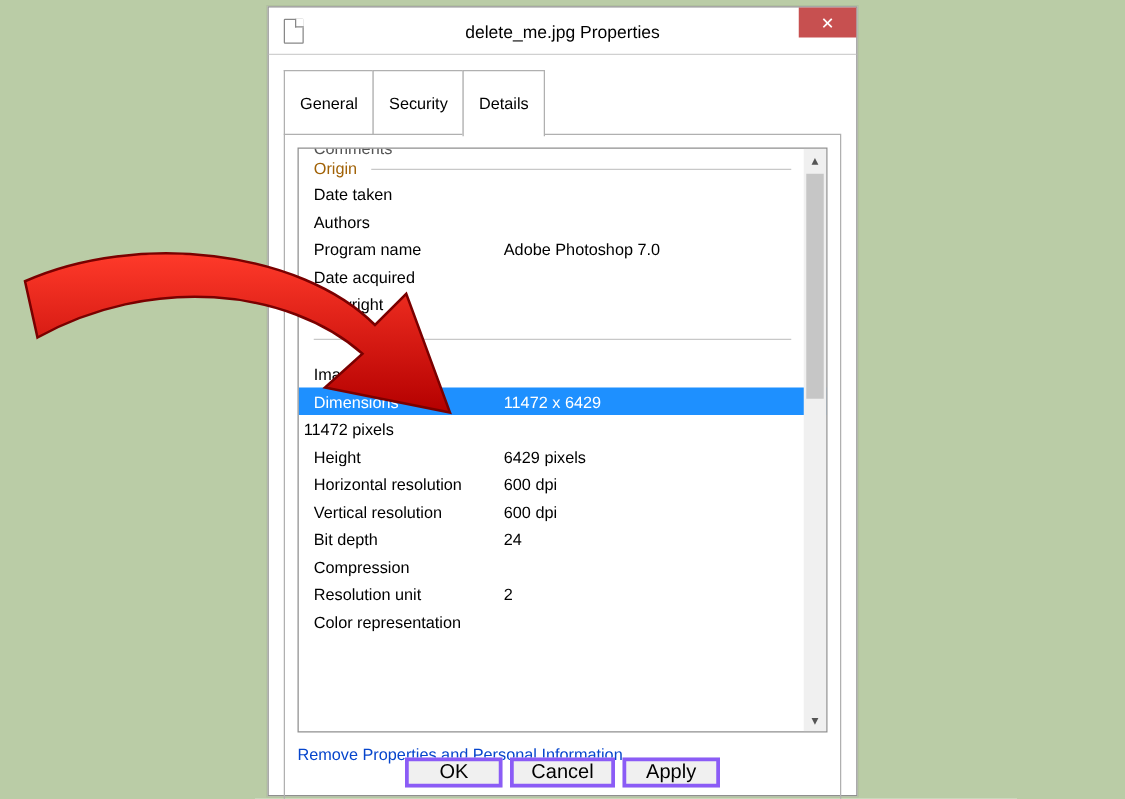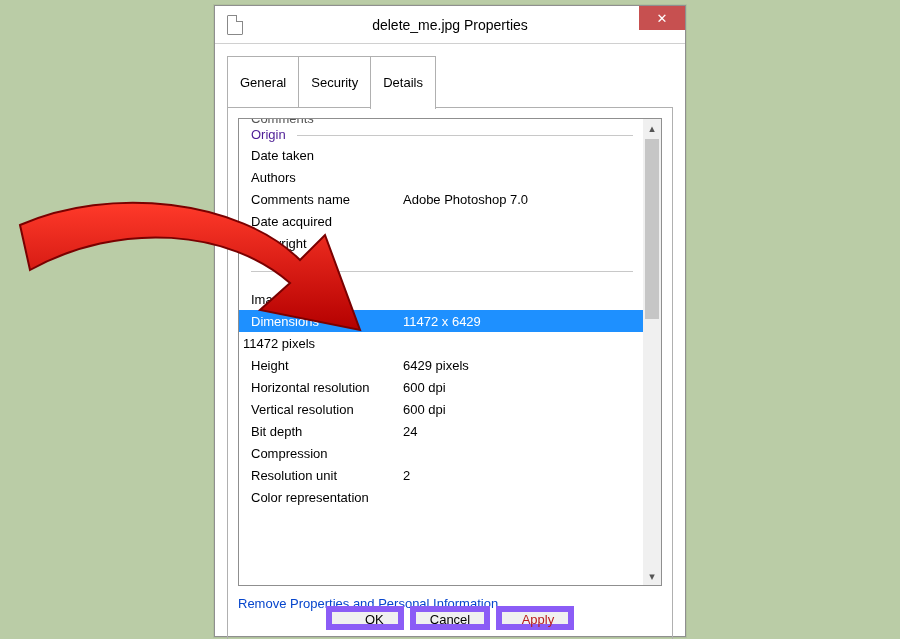--- a/index.html
+++ b/index.html
@@ -123,21 +123,21 @@
   }
   .row {
     display:flex;
     height:22px;
     align-items:center;
     font-size:13px;
   }
   .row .p { width:160px; padding:0 0 0 12px; white-space:nowrap; overflow:hidden; }
   .row .v { flex:1; padding:0 0 0 4px; white-space:nowrap; overflow:hidden; }
   .row.selected { background:#1e90ff; color:#fff; }
-  .group-label { color:#4c1d95; font-weight:400; padding:2px 0 2px 12px; position:relative;}
+  .group-label { color:#a16207; font-weight:400; padding:2px 0 2px 12px; position:relative;}
   .group-line{
     position:absolute;
     left:58px; right:28px; top:50%;
     border-top:1px solid #c8c8c8;
   }
   .section-divider{
     height:10px;
     position:relative;
   }
   .section-divider::after{
@@ -185,29 +185,28 @@
     position:absolute;
     bottom:6px;
     left:0; right:0;
     display:flex;
     justify-content:center;
     gap:6px;
   }
   .btn{
     min-width:78px;
     height:24px;
-    border:6px solid #8b5cf6;
+    border:3px solid #8b5cf6;
     background:#f0f0f0;
-    font-size:13px;
+    font-size:16px;
     cursor:pointer;
     padding:0 14px;
-    text-align:right;
   }
   .btn:disabled{
-    color:#b91c1c;
+    color:#000000;
     cursor:default;
   }
 
   .arrow-overlay{
     position:absolute;
     left:-10px; top:175px;
     width:400px; height:200px;
     pointer-events:none;
   }
 </style>
@@ -249,21 +248,21 @@
 
         <div class="row">
           <div class="p">Date taken</div>
           <div class="v"></div>
         </div>
         <div class="row">
           <div class="p">Authors</div>
           <div class="v"></div>
         </div>
         <div class="row">
-          <div class="p">Comments name</div>
+          <div class="p">Program name</div>
           <div class="v">Adobe Photoshop 7.0</div>
         </div>
         <div class="row">
           <div class="p">Date acquired</div>
           <div class="v"></div>
         </div>
         <div class="row">
           <div class="p">Copyright</div>
           <div class="v"></div>
         </div>

